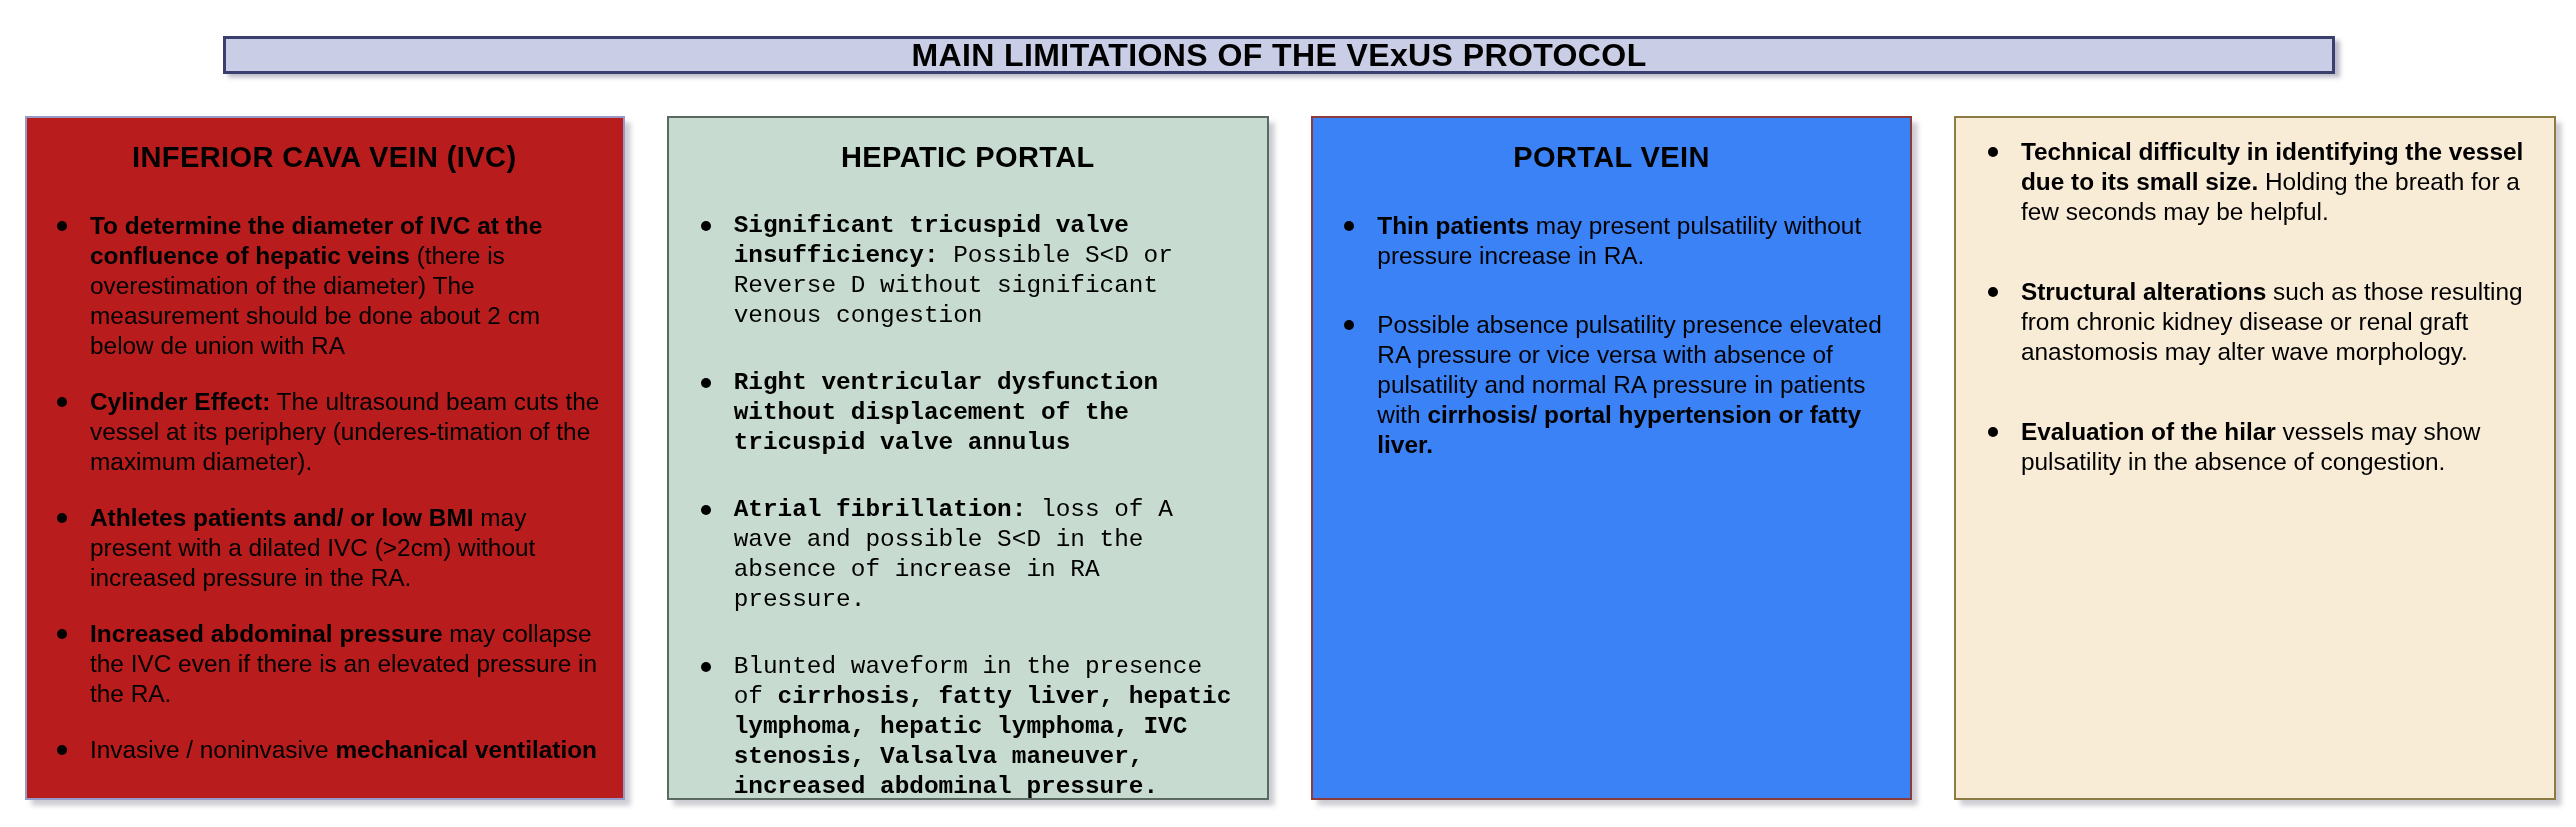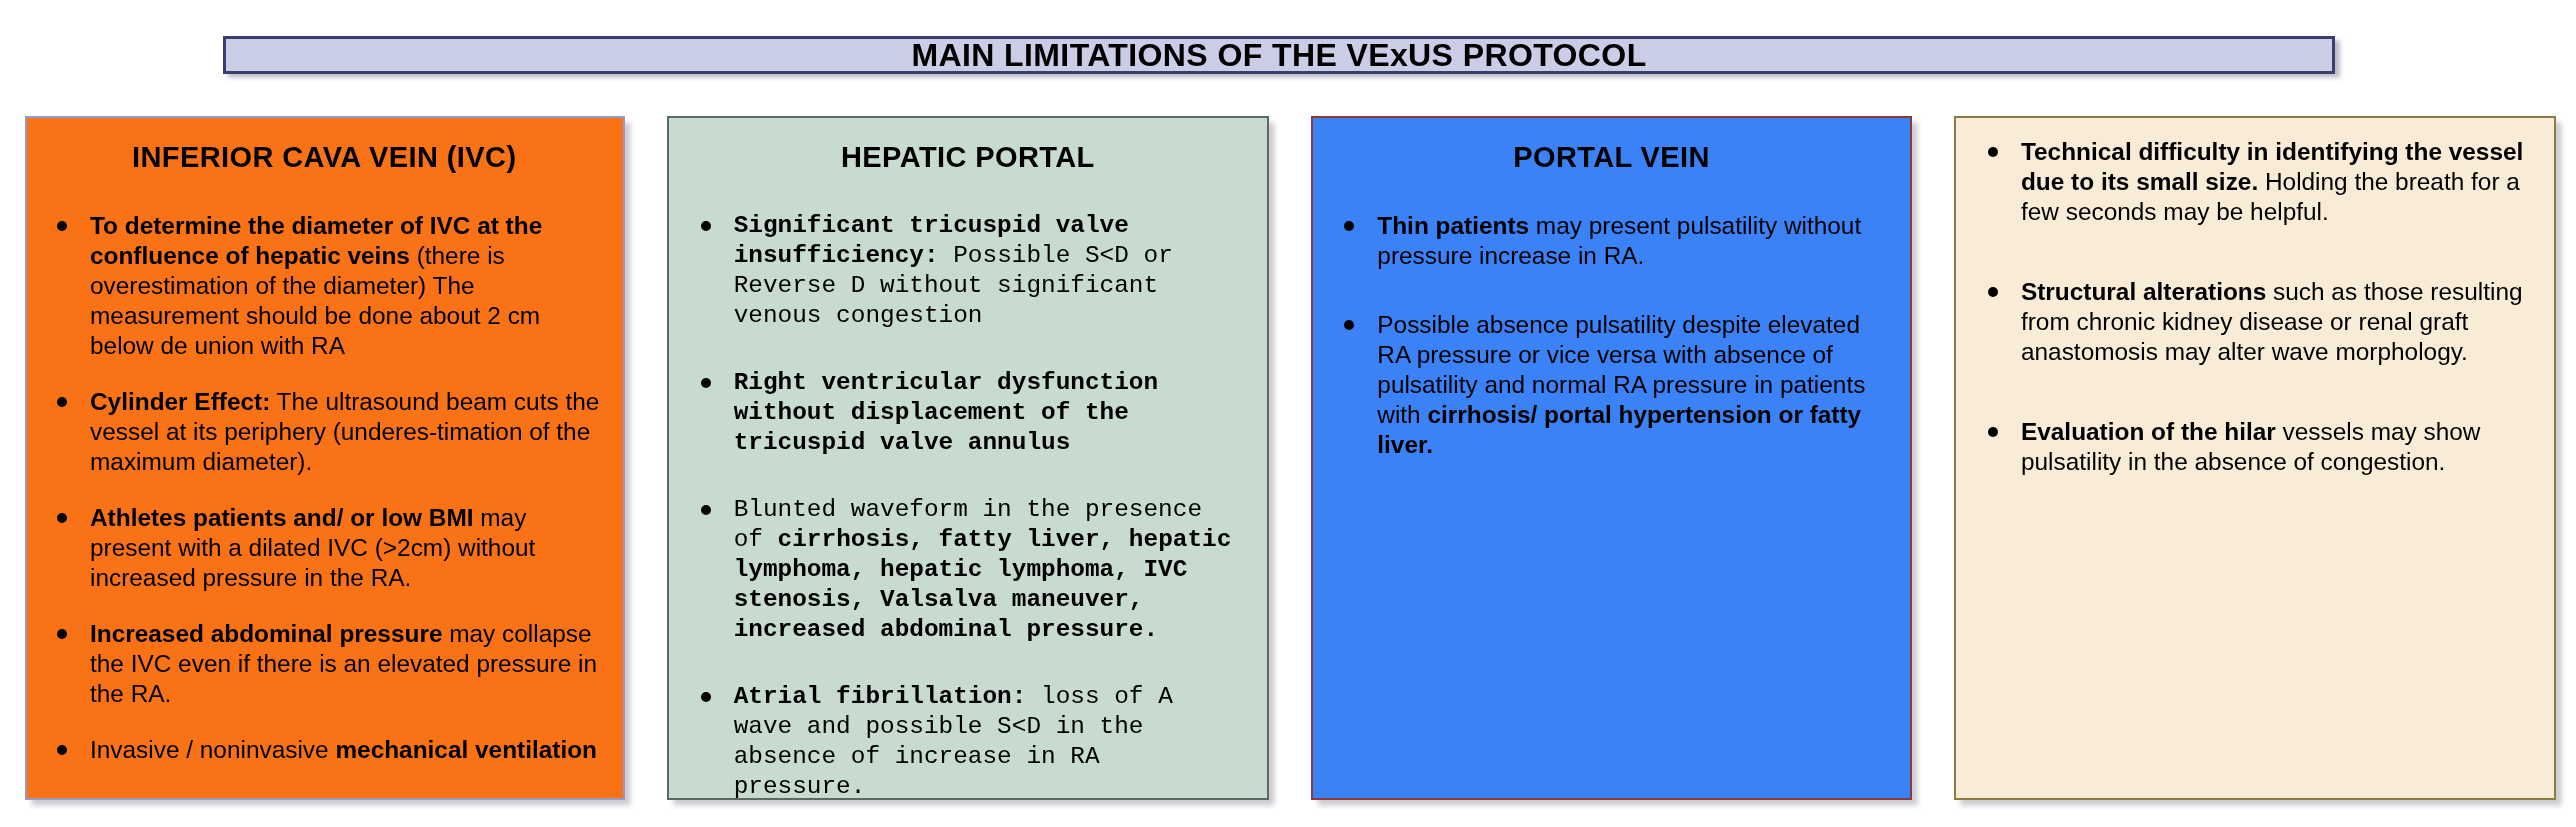--- a/index.html
+++ b/index.html
@@ -95,46 +95,46 @@
 <body>
 
 <div class="page">
 
   <header class="title-bar" style="background: rgb(201, 205, 229); border-color: rgb(59, 63, 109);">
     <h1>MAIN LIMITATIONS OF THE VExUS PROTOCOL</h1>
   </header>
 
   <main class="panels">
 
-    <section class="panel panel--ivc" style="background: #f97316; border-color: rgb(149, 155, 198); padding-left: 20px;">
+    <section class="panel panel--ivc" style="background: #b91c1c; border-color: rgb(149, 155, 198); padding-left: 20px;">
       <h2>INFERIOR CAVA VEIN (IVC)</h2>
       <ul>
           <li><span class="dot" style="background: rgb(0, 0, 0);"></span><span class="b">To determine the diameter of IVC at the confluence of hepatic veins</span><span> (there is overestimation of the diameter) The measurement should be done about 2 cm below de union with RA</span></li>
           <li><span class="dot" style="background: rgb(0, 0, 0);"></span><span class="b">Cylinder Effect:</span><span> The ultrasound beam cuts the vessel at its periphery (underes-timation of the maximum diameter).</span></li>
           <li><span class="dot" style="background: rgb(0, 0, 0);"></span><span class="b">Athletes patients and/ or low BMI</span><span> may present with a dilated IVC (&gt;2cm) without increased pressure in the RA.</span></li>
           <li><span class="dot" style="background: rgb(0, 0, 0);"></span><span class="b">Increased abdominal pressure</span><span> may collapse the IVC even if there is an elevated pressure in the RA.</span></li>
           <li><span class="dot" style="background: rgb(0, 0, 0);"></span><span>Invasive / noninvasive </span><span class="b">mechanical ventilation</span></li>
         </ul>
     </section>
 
     <section class="panel panel--hepatic" style="background: rgb(199, 219, 209); border-color: rgb(90, 105, 98);">
       <h2>HEPATIC PORTAL</h2>
       <ul>
           <li><span class="dot" style="background: rgb(0, 0, 0);"></span><span class="b">Significant tricuspid valve insufficiency:</span><span> Possible S&lt;D or Reverse D without significant venous congestion</span></li>
           <li><span class="dot" style="background: rgb(0, 0, 0);"></span><span class="b">Right ventricular dysfunction without displacement of the tricuspid valve annulus</span></li>
+          <li><span class="dot" style="background: rgb(0, 0, 0);"></span><span class="b">Atrial fibrillation:</span><span> loss of A wave and possible S&lt;D in the absence of increase in RA pressure.</span></li>
           <li><span class="dot" style="background: rgb(0, 0, 0);"></span><span>Blunted waveform in the presence of </span><span class="b">cirrhosis, fatty liver, hepatic lymphoma, hepatic lymphoma, IVC stenosis, Valsalva maneuver, increased abdominal pressure.</span></li>
-          <li><span class="dot" style="background: rgb(0, 0, 0);"></span><span class="b">Atrial fibrillation:</span><span> loss of A wave and possible S&lt;D in the absence of increase in RA pressure.</span></li>
         </ul>
     </section>
 
     <section class="panel panel--portal" style="background: #3b82f6; border-color: rgb(141, 58, 60);">
       <h2>PORTAL VEIN</h2>
       <ul>
           <li><span class="dot" style="background: rgb(0, 0, 0);"></span><span class="b">Thin patients</span><span> may present pulsatility without pressure increase in RA.</span></li>
-          <li><span class="dot" style="background: rgb(0, 0, 0);"></span><span>Possible absence  pulsatility despite elevated RA pressure or vice versa with absence of pulsatility and normal RA pressure in patients with </span><span class="b">cirrhosis/ portal hypertension or fatty liver.</span></li>
+          <li><span class="dot" style="background: rgb(0, 0, 0);"></span><span>Possible absence  pulsatility presence elevated RA pressure or vice versa with absence of pulsatility and normal RA pressure in patients with </span><span class="b">cirrhosis/ portal hypertension or fatty liver.</span></li>
         </ul>
     </section>
 
     <section class="panel panel--renal" style="background: rgb(248, 236, 215); border-color: rgb(140, 123, 68);">
       <ul>
           <li><span class="dot" style="background: rgb(0, 0, 0);"></span><span class="b">Technical difficulty in identifying the vessel due to its small size.</span><span> Holding the breath for a few seconds may be helpful.</span></li>
           <li><span class="dot" style="background: rgb(0, 0, 0);"></span><span class="b">Structural alterations</span><span> such as those resulting from chronic kidney disease or renal graft anastomosis may alter wave morphology.</span></li>
           <li><span class="dot" style="background: rgb(0, 0, 0);"></span><span class="b">Evaluation of the hilar</span><span> vessels may show pulsatility in the absence of congestion.</span></li>
         </ul>
     </section>

